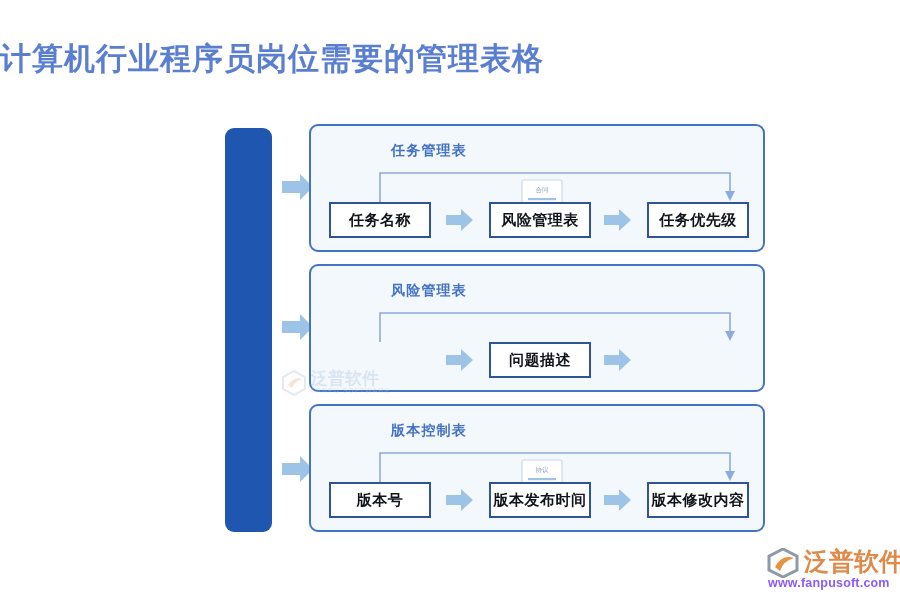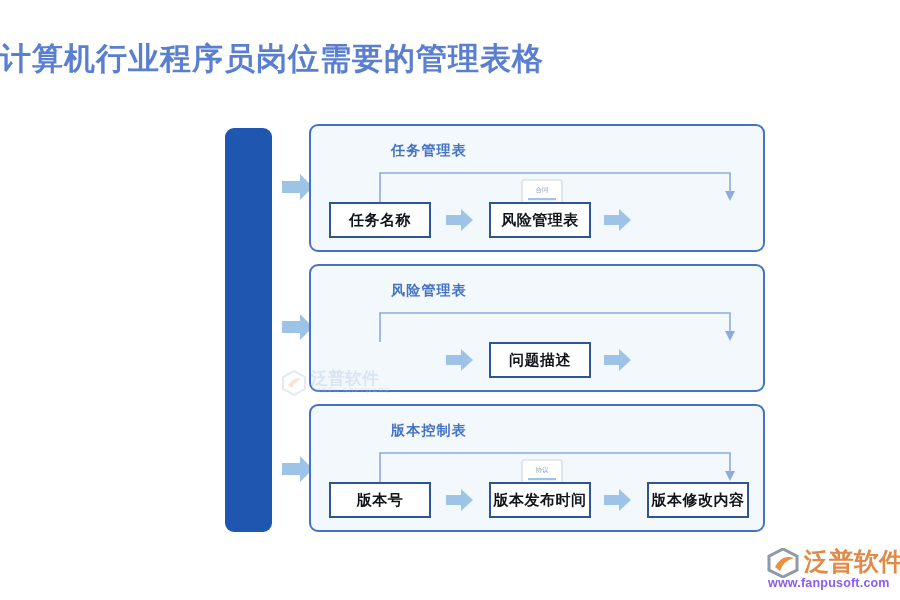--- a/index.html
+++ b/index.html
@@ -243,20 +243,21 @@
       <svg width="28" height="24" viewBox="0 0 28 24">
         <path d="M0 7 L15 7 L15 1 L27 12 L15 23 L15 17 L0 17 Z" fill="#9dc3e6"></path>
       </svg>
     </div>
     <div class="term-box box-1">风险管理表</div>
     <div class="step-arrow sa-1">
       <svg width="28" height="24" viewBox="0 0 28 24">
         <path d="M0 7 L15 7 L15 1 L27 12 L15 23 L15 17 L0 17 Z" fill="#9dc3e6"></path>
       </svg>
     </div>
+    <div class="term-box box-2">任务优先级</div>
   </div>
 
   <div class="feeder-arrow" style="left:282px; top:312px;">
     <svg width="32" height="30" viewBox="0 0 32 30">
       <path d="M0 9 L18 9 L18 2 L31 15 L18 28 L18 21 L0 21 Z" fill="#9dc3e6"></path>
     </svg>
   </div>
 
   <div class="row-panel" id="row-1">
     <div class="row-header">风险管理表</div>

